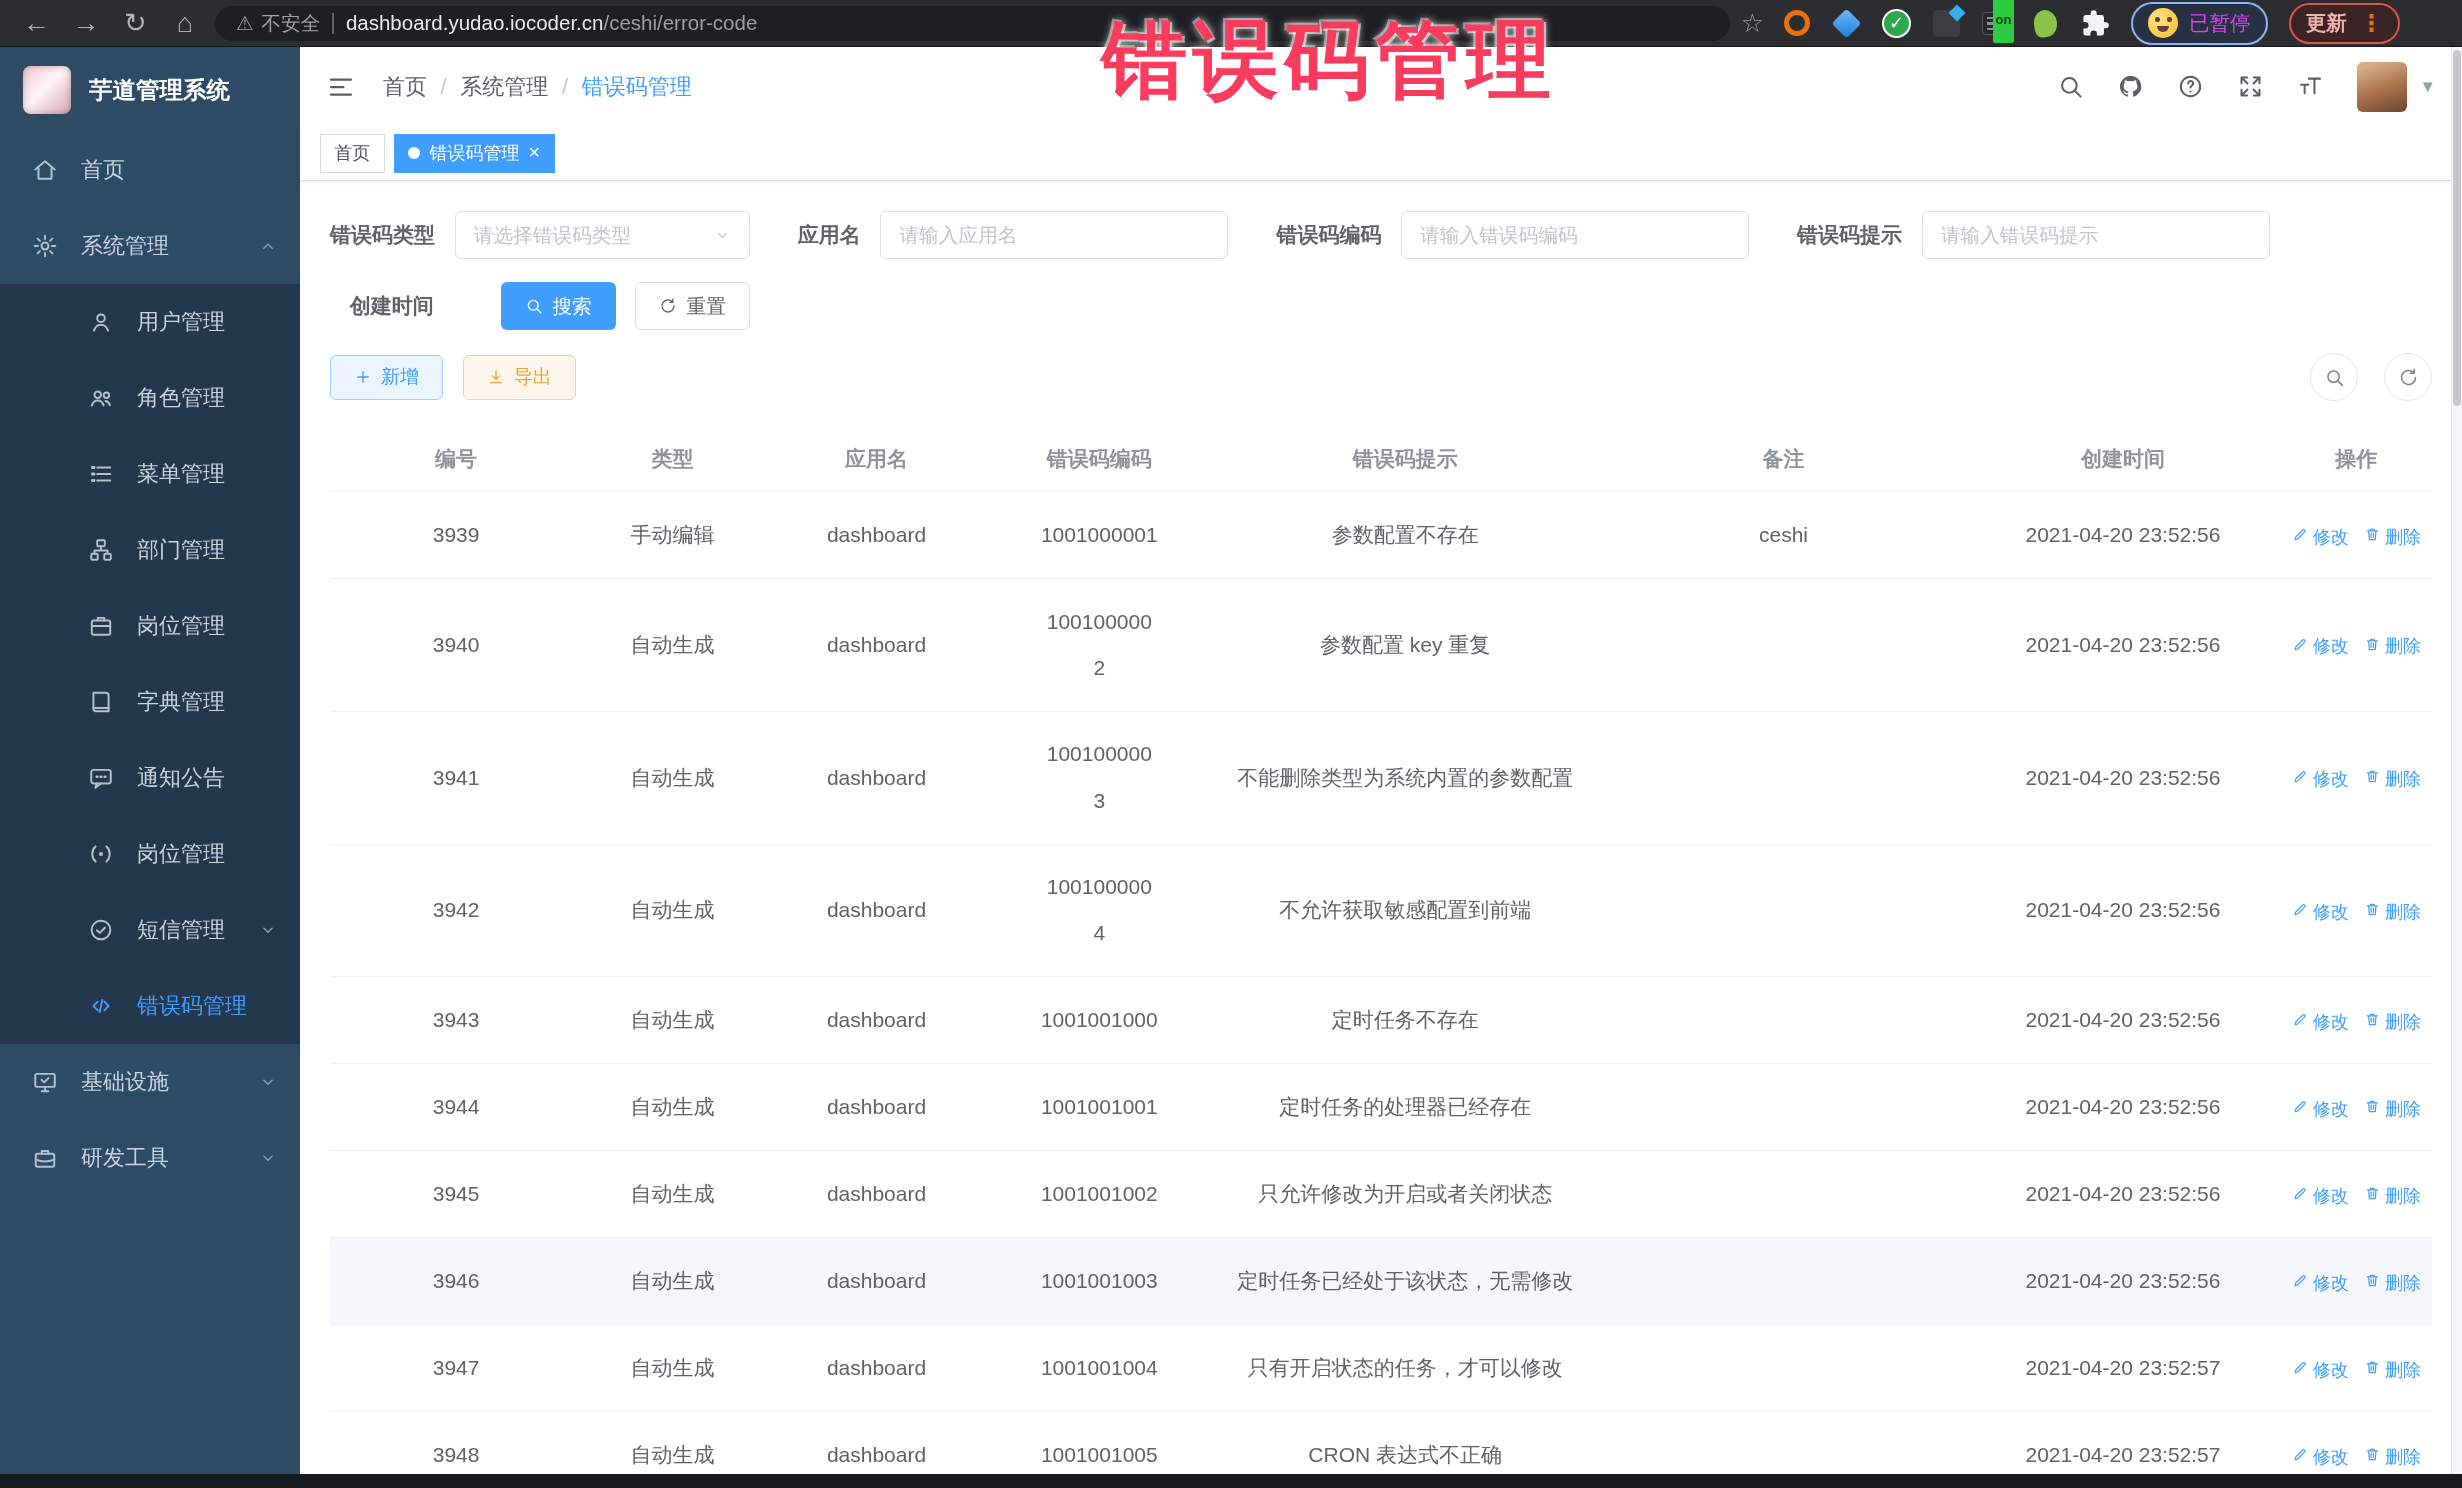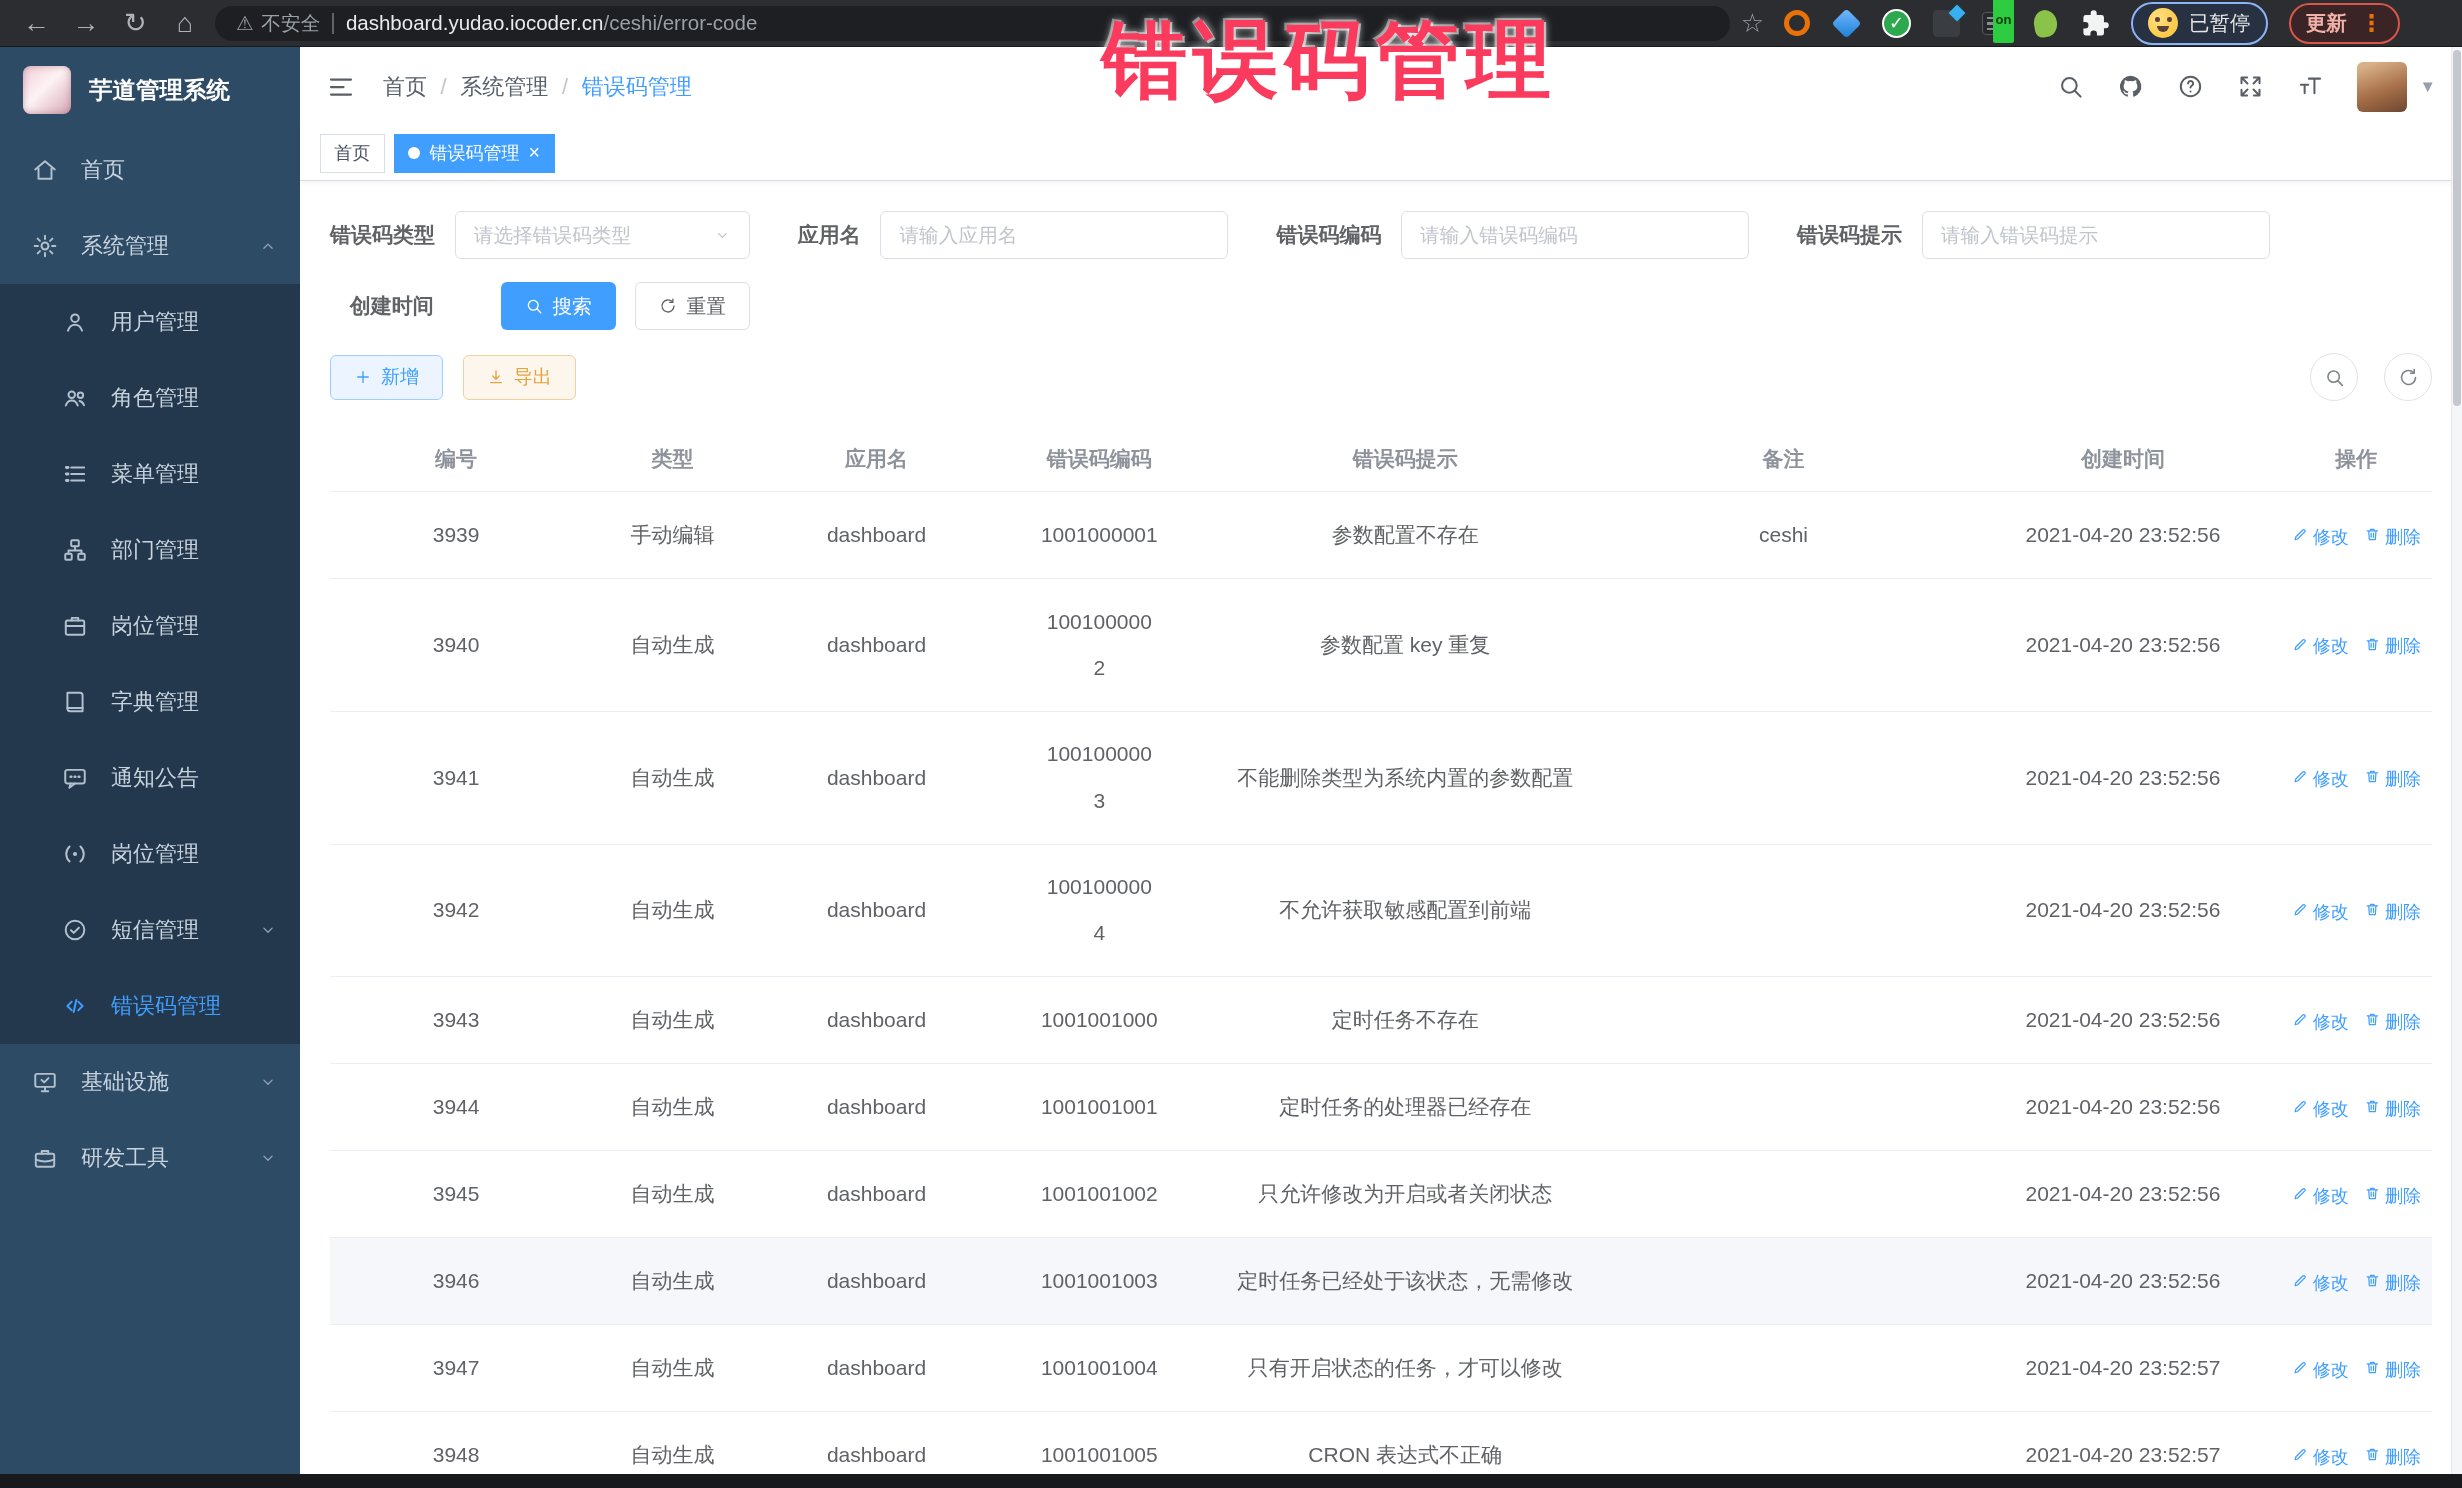--- a/index.html
+++ b/index.html
@@ -23,21 +23,21 @@
   .ext-diamond { width:21px; height:21px; background:linear-gradient(135deg,#74b9ff,#1c7ed6); transform:rotate(45deg); border-radius:3.8px; }
   .ext-green { width:29px; height:29px; background:#2ea84f; border-radius:50%; border:2.3px solid #fff; color:#fff; font-size:18px; font-weight:bold; display:flex; align-items:center; justify-content:center; }
   .ext-squares { width:27px; height:27px; background:#3a3d42; border-radius:4.5px; position:relative; }
   .ext-squares:after { content:""; position:absolute; right:-3px; top:-3px; width:12px; height:12px; background:#35b1f1; transform:rotate(45deg); }
   .ext-on { width:27px; height:23px; background:#26282c; border-radius:3.8px; border:1.5px solid #56585c; position:relative; }
   .ext-on i { position:absolute; left:3.8px; right:3.8px; height:2.3px; background:#8b8e93; }
   .ext-on .badge-on { position:absolute; right:-6px; bottom:-9px; background:#2ecc40; color:#083b0f; font-size:13px; font-weight:bold; padding:16px 3px; border-radius:2.3px; font-style:normal; }
   .ext-leaf { width:23px; height:27px; background:#8bc34a; border-radius:50% 50% 50% 7.6px; transform:rotate(-10deg); }
   .ext-puzzle { color:#f1f3f4; font-size:29px; }
   .chip { display:flex; align-items:center; gap:10.6px; border-radius:23px; padding:4.5px 15px; margin-left:10.6px; }
-  .chip-paused { border:2.3px solid #8ab4f8; background:#283142; color:#e5e5e5; font-size:20.5px; }
+  .chip-paused { border:2.3px solid #8ab4f8; background:#283142; color:#d946ef; font-size:20.5px; }
   .face { width:30px; height:30px; border-radius:50%; background:radial-gradient(circle at 35% 35%, #ffe082, #fbc02d); position:relative; }
   .face:before { content:""; position:absolute; left:6.8px; top:9px; width:4.5px; height:4.5px; border-radius:50%; background:#5d4037; box-shadow:12px 0 0 #5d4037; }
   .face:after { content:""; position:absolute; left:9px; top:18px; width:12px; height:6px; border-radius:0 0 9px 9px; background:#5d4037; }
   .chip-update { border:2.3px solid #d9564a; background:#3b2426; color:#f3b2a8; font-size:20.5px; font-weight:bold; gap:13.6px; }
   .kebab { color:#e8710a; font-size:23px; font-weight:bold; letter-spacing:0; }
 
   
   .annotation { position:absolute; left:1102px; top:3px; z-index:60; font-size:85px; font-weight:bold; letter-spacing:6px; text-shadow:0 0 9px rgba(255,255,255,.95), 2.3px 2.3px 0 rgba(255,255,255,.55), -2.3px -2.3px 0 rgba(255,255,255,.4); pointer-events:none; }
 
   
@@ -45,21 +45,21 @@
   .sidebar { width:300px; background:#2e4b66; color:#c7d3de; flex-shrink:0; overflow:hidden; }
   .logo-row { height:85px; display:flex; align-items:center; gap:18px; padding:0 23px; }
   .logo-img { width:48px; height:48px; border-radius:7.6px; background:linear-gradient(135deg,#f3cdd8 0%,#fdf3f5 45%,#d7a7b4 100%); box-shadow:inset 0 0 7.6px rgba(120,40,60,.35); flex-shrink:0; }
   .logo-title { color:#fff; font-size:23.5px; font-weight:bold; white-space:nowrap; }
   .menu-item { height:76px; display:flex; align-items:center; gap:23px; padding:0 23px 0 32px; font-size:22px; cursor:pointer; white-space:nowrap; }
   .menu-item .mi-icon { font-size:26px; color:#b3c0cd; display:flex; }
   .menu-item .chev { margin-left:auto; font-size:18px; color:#90a2b2; display:flex; }
   .menu-item.active { color:#409eff; }
   .menu-item.active .mi-icon { color:#409eff; }
   .submenu { background:#24384d; }
-  .submenu .menu-item { padding-left:62px; }
+  .submenu .menu-item { padding-left:88px; }
 
   .main { flex:1; display:flex; flex-direction:column; background:#fff; min-width:0; position:relative; }
   .main-header { height:79px; display:flex; align-items:center; padding:0 26px; flex-shrink:0; }
   .hamburger { font-size:30px; color:#5a5e66; cursor:pointer; display:flex; }
   .breadcrumb { margin-left:27px; display:flex; align-items:center; gap:13.6px; font-size:22px; color:#57606b; }
   .bc-sep { color:#c0c4cc; }
   .bc-item.cur { color:#409eff; }
   .header-icons { margin-left:auto; display:flex; align-items:center; gap:33px; color:#5a5e66; font-size:27px; }
   .hi { display:flex; cursor:pointer; }
   .avatar-wrap { display:flex; align-items:center; gap:12px; }

